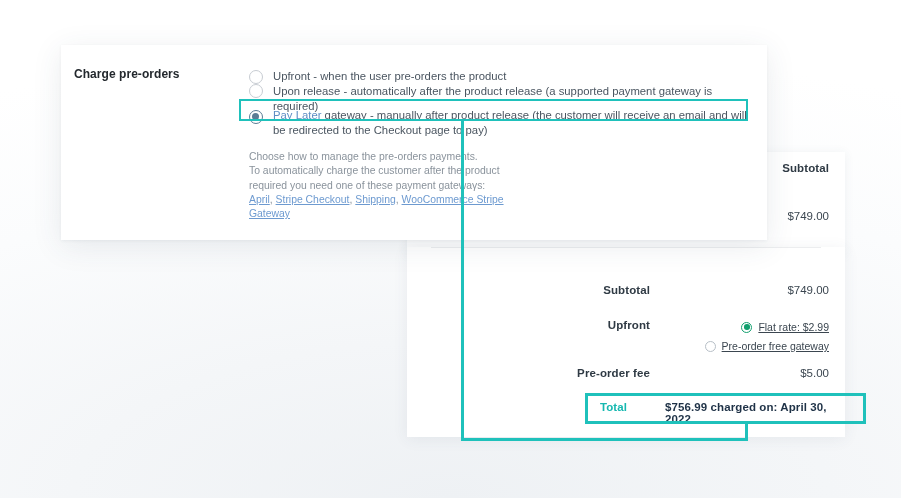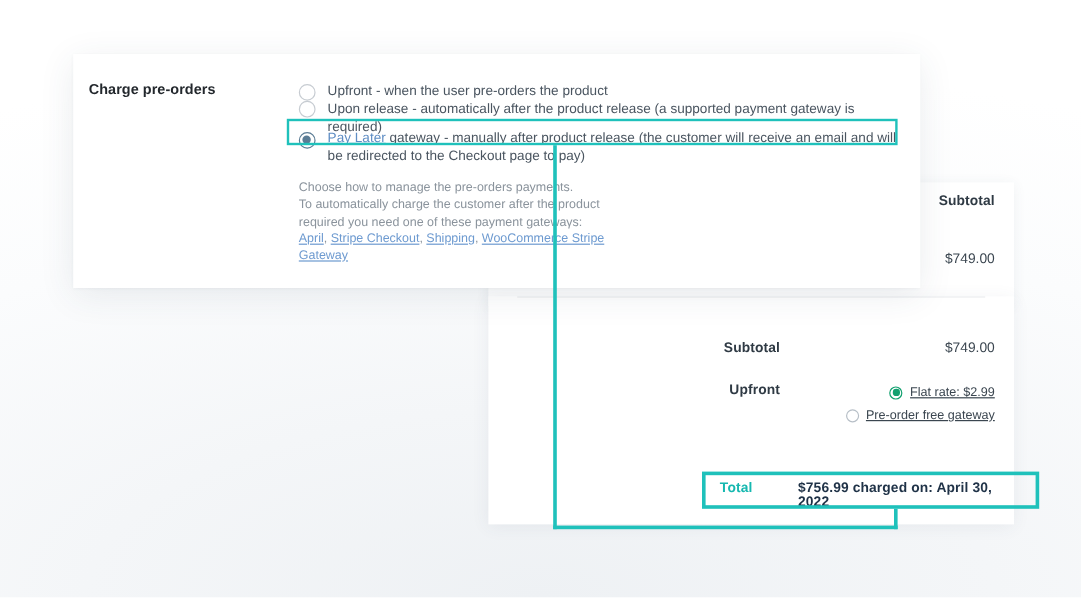--- a/index.html
+++ b/index.html
@@ -298,20 +298,24 @@
           <span class="mini-radio on"></span>
           <span>Flat rate: $2.99</span>
         </div>
         <div class="ship-opt">
           <span class="mini-radio"></span>
           <span>Pre-order free gateway</span>
         </div>
       </div>
     </div>
 
+    <div class="cart-row" style="top:120px;">
+      <div class="r-label">Pre-order fee</div>
+      <div class="r-value">$5.00</div>
+    </div>
 
     <div class="cart-row" style="top:154px;">
       <div class="r-label" style="color:#16b8b0;width:220px;">Total</div>
       <div style="position:absolute;left:258px;top:0;font-size:11.5px;font-weight:bold;color:#1f3247;letter-spacing:0.1px;">$756.99 charged on: April 30, 2022</div>
     </div>
   </div>
 
   <div class="settings-card">
 
     <div class="field-label">Charge pre-orders</div>

